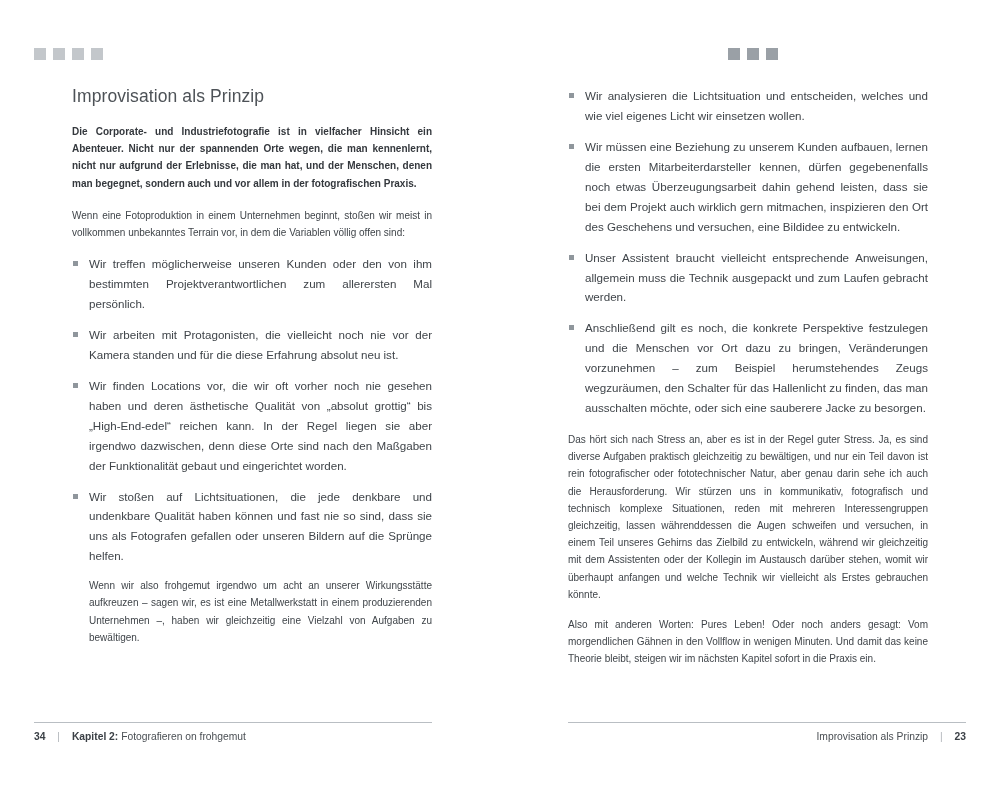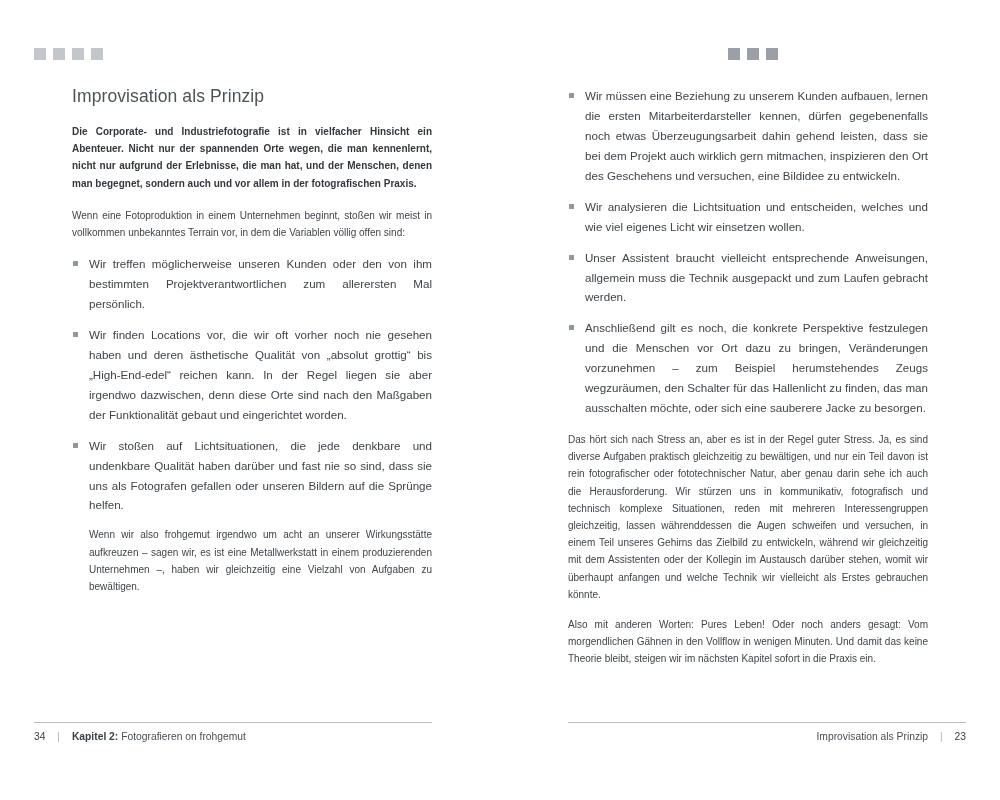--- a/index.html
+++ b/index.html
@@ -125,21 +125,21 @@
 
   .folio {
     position: absolute;
     top: 9px;
     font-size: 10.3px;
     color: #4a4f54;
     white-space: nowrap;
   }
   .folio.left { left: 34px; }
   .folio.right { right: 34px; text-align: right; }
-  .folio .num { font-weight: normal; color: #3b4046; }
+  .folio .num { font-weight: bold; color: #3b4046; }
   .folio .sep {
     display: inline-block;
     margin: 0 9px;
     color: #b0b5ba;
   }
   .folio .kap { font-weight: bold; color: #3b4046; }
   .folio .kap-rest { font-weight: normal; }
 </style>
 </head>
 <body>
@@ -167,42 +167,43 @@
 
       <p>Wenn eine Fotoproduktion in einem Unternehmen beginnt, stoßen wir meist in vollkommen unbekanntes Terrain vor, in dem die Variablen völlig offen sind:</p>
 
       <ul class="bullets">
         <li>
           <span class="bullet-sq"></span>
           <span>Wir treffen möglicherweise unseren Kunden oder den von ihm bestimmten Projektverantwortlichen zum allerersten Mal persönlich.</span>
         </li>
         <li>
           <span class="bullet-sq"></span>
+          <span>Wir arbeiten mit Protagonisten, die vielleicht noch nie vor der Kamera standen und für die diese Erfahrung absolut neu ist.</span>
         </li>
         <li>
           <span class="bullet-sq"></span>
           <span>Wir finden Locations vor, die wir oft vorher noch nie gesehen haben und deren ästhetische Qualität von „absolut grottig“ bis „High-End-edel“ reichen kann. In der Regel liegen sie aber irgendwo dazwischen, denn diese Orte sind nach den Maßgaben der Funktionalität gebaut und eingerichtet worden.</span>
         </li>
         <li>
           <span class="bullet-sq"></span>
-          <span>Wir stoßen auf Lichtsituationen, die jede denkbare und undenkbare Qualität haben darüber und fast nie so sind, dass sie uns als Fotografen gefallen oder unseren Bildern auf die Sprünge helfen.</span>
+          <span>Wir stoßen auf Lichtsituationen, die jede denkbare und undenkbare Qualität haben können und fast nie so sind, dass sie uns als Fotografen gefallen oder unseren Bildern auf die Sprünge helfen.</span>
           <p class="sub">Wenn wir also frohgemut irgendwo um acht an unserer Wirkungsstätte aufkreuzen – sagen wir, es ist eine Metallwerkstatt in einem produzierenden Unternehmen –, haben wir gleichzeitig eine Vielzahl von Aufgaben zu bewältigen.</p>
         </li>
       </ul>
     </div>
 
     <div class="col right">
       <ul class="bullets">
         <li>
           <span class="bullet-sq"></span>
+          <span>Wir analysieren die Lichtsituation und entscheiden, welches und wie viel eigenes Licht wir einsetzen wollen.</span>
+        </li>
+        <li>
+          <span class="bullet-sq"></span>
           <span>Wir müssen eine Beziehung zu unserem Kunden aufbauen, lernen die ersten Mitarbeiterdarsteller kennen, dürfen gegebenenfalls noch etwas Überzeugungsarbeit dahin gehend leisten, dass sie bei dem Projekt auch wirklich gern mitmachen, inspizieren den Ort des Geschehens und versuchen, eine Bildidee zu entwickeln.</span>
-        </li>
-        <li>
-          <span class="bullet-sq"></span>
-          <span>Wir analysieren die Lichtsituation und entscheiden, welches und wie viel eigenes Licht wir einsetzen wollen.</span>
         </li>
         <li>
           <span class="bullet-sq"></span>
           <span>Unser Assistent braucht vielleicht entsprechende Anweisungen, allgemein muss die Technik ausgepackt und zum Laufen gebracht werden.</span>
         </li>
         <li>
           <span class="bullet-sq"></span>
           <span>Anschließend gilt es noch, die konkrete Perspektive festzulegen und die Menschen vor Ort dazu zu bringen, Veränderungen vorzunehmen – zum Beispiel herumstehendes Zeugs wegzuräumen, den Schalter für das Hallenlicht zu finden, das man ausschalten möchte, oder sich eine sauberere Jacke zu besorgen.</span>
         </li>
       </ul>

